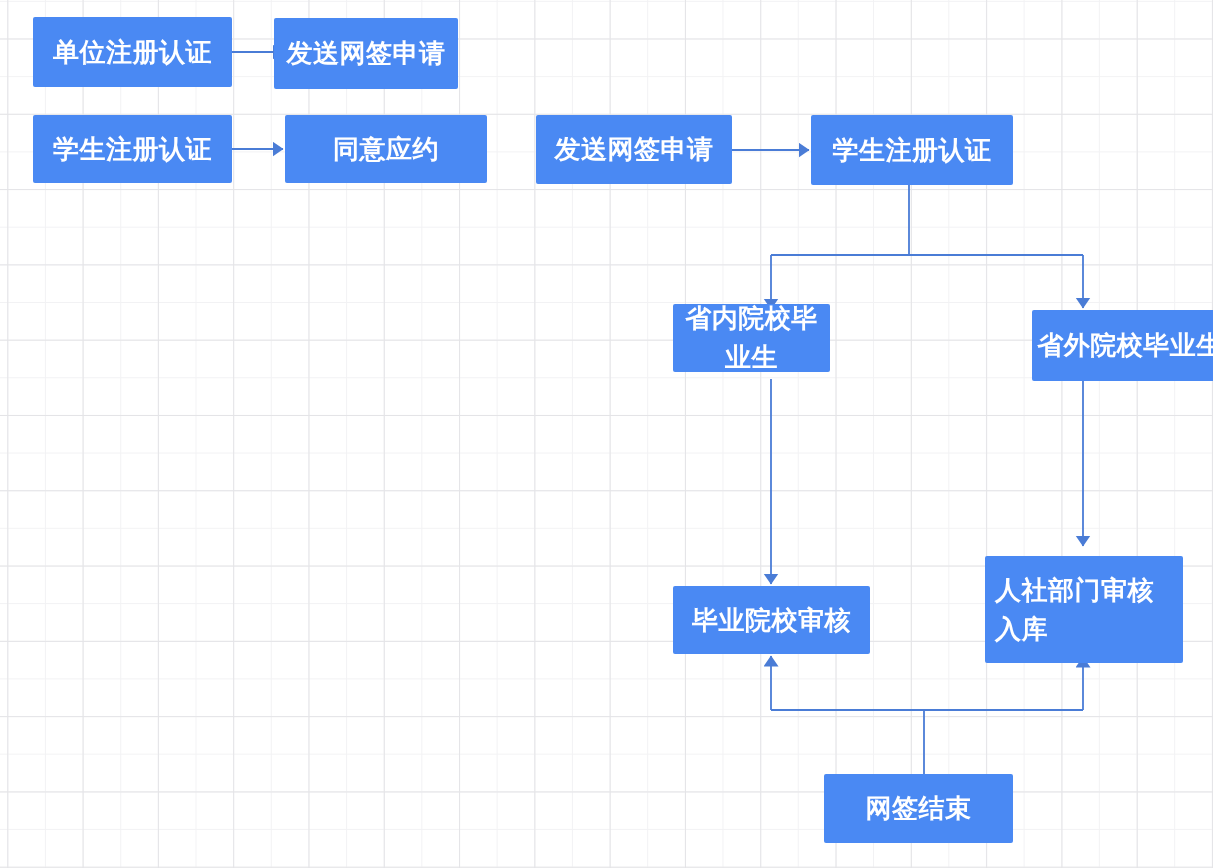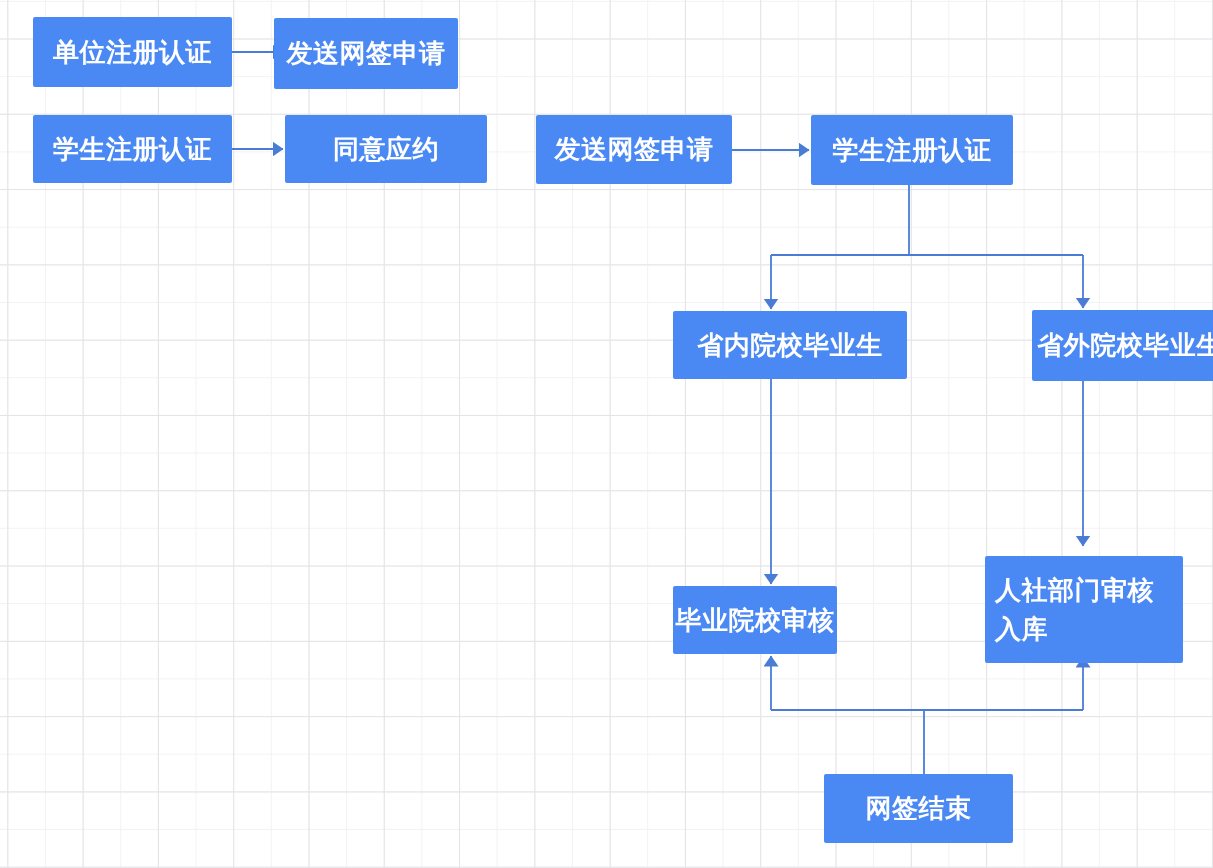--- a/index.html
+++ b/index.html
@@ -87,27 +87,27 @@
       </div>
       <div class="node" style="left: 285px; top: 115px; width: 202px; height: 68px; background: rgb(74, 137, 243); color: rgb(255, 255, 255);">
         <span>同意应约</span>
       </div>
       <div class="node" style="left: 536px; top: 115px; width: 196px; height: 69px; background: rgb(74, 137, 243); color: rgb(255, 255, 255);">
         <span>发送网签申请</span>
       </div>
       <div class="node" style="left: 811px; top: 115px; width: 202px; height: 70px; background: rgb(74, 137, 243); color: rgb(255, 255, 255);">
         <span>学生注册认证</span>
       </div>
-      <div class="node" style="left: 673px; top: 311px; width: 234px; height: 68px; background: rgb(74, 137, 243); color: rgb(255, 255, 255);">
+      <div class="node" style="left: 673px; top: 304px; width: 157px; height: 68px; background: rgb(74, 137, 243); color: rgb(255, 255, 255);">
         <span>省内院校毕业生</span>
       </div>
       <div class="node" style="left: 985px; top: 310px; width: 196px; height: 71px; background: rgb(74, 137, 243); color: rgb(255, 255, 255); margin-left: 47px;">
         <span>省外院校毕业生</span>
       </div>
-      <div class="node" style="left: 673px; top: 586px; width: 164px; height: 68px; background: rgb(74, 137, 243); color: rgb(255, 255, 255);">
+      <div class="node" style="left: 673px; top: 586px; width: 197px; height: 68px; background: rgb(74, 137, 243); color: rgb(255, 255, 255);">
         <span>毕业院校审核</span>
       </div>
       <div class="node align-left" style="left: 985px; top: 548px; width: 198px; height: 107px; background: rgb(74, 137, 243); color: rgb(255, 255, 255);">
         <span>人社部门审核入库</span>
       </div>
       <div class="node" style="left: 824px; top: 774px; width: 189px; height: 69px; background: rgb(74, 137, 243); color: rgb(255, 255, 255);">
         <span>网签结束</span>
       </div>
     </div>
 </div>

